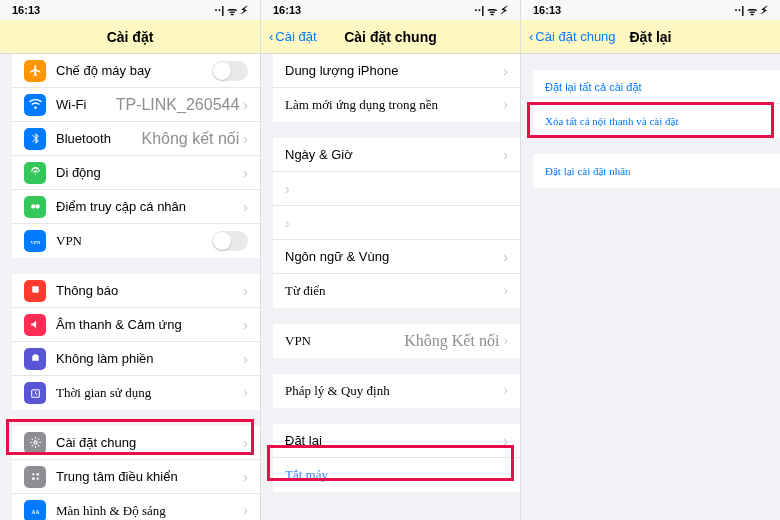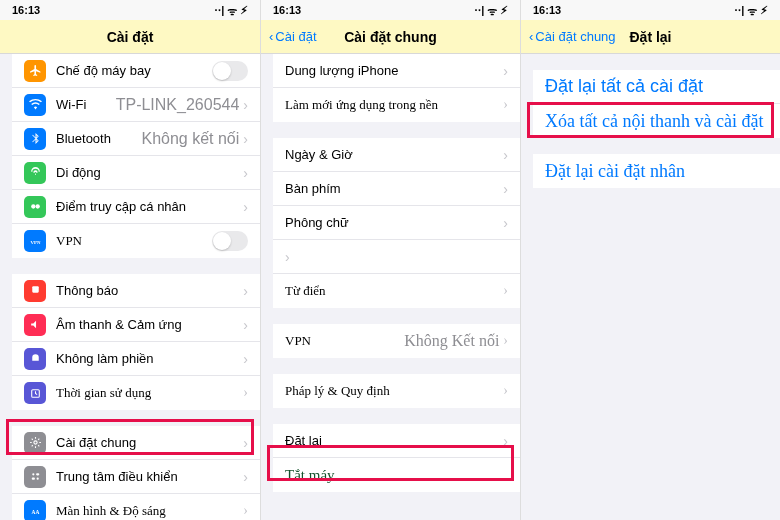--- a/index.html
+++ b/index.html
@@ -70,22 +70,22 @@
     border-radius: 5px;
     margin-right: 10px;
     display: flex;
     align-items: center;
     justify-content: center;
     flex-shrink: 0;
   }
   .icon svg { width: 13px; height: 13px; fill: #fff; }
   .row .label { flex: 1; font-size: 13px; color: #000; }
   .row .value { color: #8e8e93; font-size: 16px; margin-right: 4px; }
-  .row .link-label { flex: 1; font-size: 18px; color: #007aff; }
-  .row.shutdown .label { color: #14532d; font-size: 15px; }
+  .row .link-label { flex: 1; font-size: 11px; color: #007aff; }
+  .row.shutdown .label { color: #3b82f6; font-size: 13px; }
   .chevron { color: #c7c7cc; font-size: 14px; font-weight: 300; }
   .toggle {
     width: 36px; height: 20px; border-radius: 10px;
     background: #e9e9eb; position: relative;
   }
   .toggle::after {
     content: ""; position: absolute; top: 1px; left: 1px;
     width: 18px; height: 18px; border-radius: 50%;
     background: #fff; box-shadow: 0 1px 2px rgba(0,0,0,.2);
   }
@@ -287,28 +287,27 @@
         <span class="label">Làm mới ứng dụng trong nền</span>
         <span class="chevron">›</span>
       </div>
     </div>
     <div class="group">
       <div class="row">
         <span class="label">Ngày &amp; Giờ</span>
         <span class="chevron">›</span>
       </div>
       <div class="row">
-        <span class="label">Bàn phím</span>
-        <span class="chevron">›</span>
-      </div>
-      <div class="row">
-        <span class="label">Phông chữ</span>
-        <span class="chevron">›</span>
-      </div>
-      <div class="row">
+        <span class="chevron">›</span>
+      </div>
+      <div class="row">
+        <span class="chevron">›</span>
+      </div>
+      <div class="row">
+        <span class="label">Ngôn ngữ &amp; Vùng</span>
         <span class="chevron">›</span>
       </div>
       <div class="row">
         <span class="label">Từ điển</span>
         <span class="chevron">›</span>
       </div>
     </div>
     <div class="group">
       <div class="row">
         <span class="label">VPN</span>

